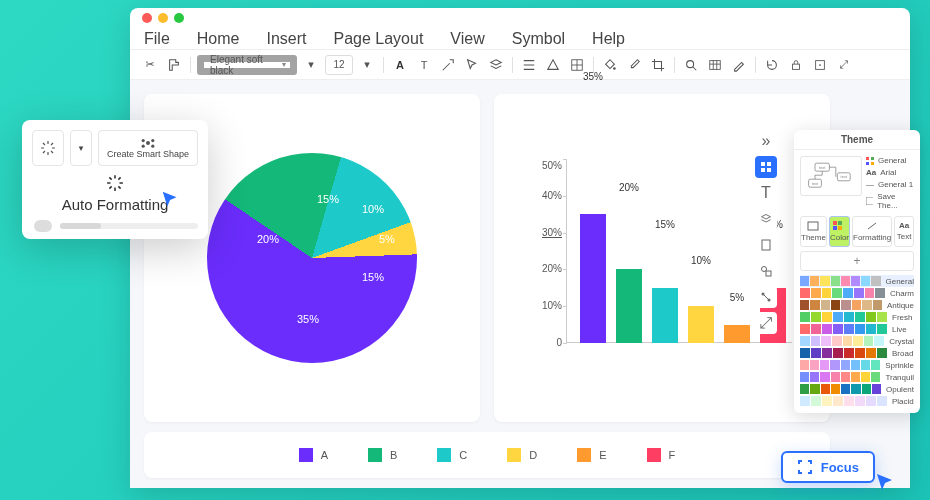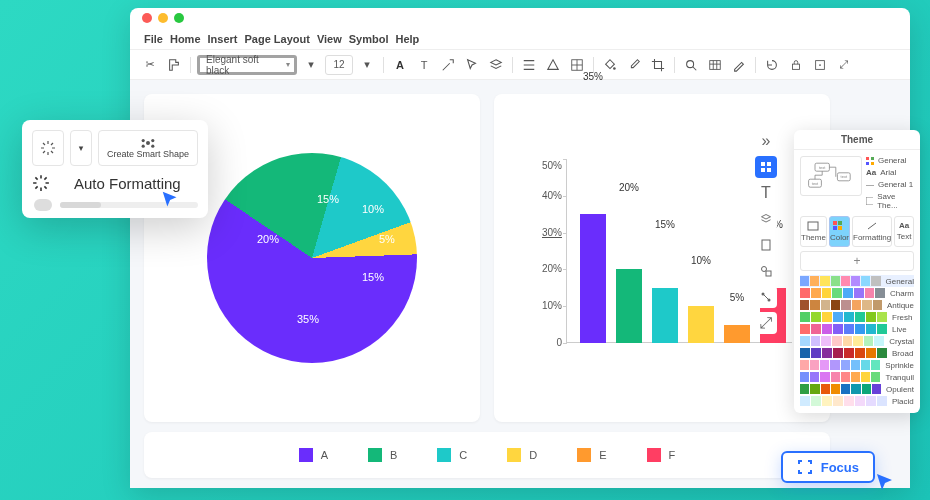--- a/index.html
+++ b/index.html
@@ -1,26 +1,26 @@
 <!DOCTYPE html>
 <html><head>
 <meta charset="utf-8">
 <style>
 * { box-sizing: border-box; margin: 0; padding: 0; font-family: -apple-system, BlinkMacSystemFont, "Segoe UI", Arial, sans-serif; }
 body { background: linear-gradient(135deg, #2dd9c3, #1cc4b8); width: 930px; height: 500px; overflow: hidden; position: relative; }
 .app-window { position: absolute; top: 8px; left: 130px; width: 780px; height: 480px; background: #fff; border-radius: 8px; box-shadow: 0 8px 30px rgba(0,0,0,0.15); display: flex; flex-direction: column; }
 .title-bar { height: 20px; display: flex; align-items: center; padding: 0 12px; gap: 6px; }
 .tl-dot { width: 10px; height: 10px; border-radius: 50%; }
 .tl-red { background: #fc5b57; } .tl-yel { background: #fdbc2e; } .tl-grn { background: #28c840; }
-.menu-bar { height: 22px; display: flex; align-items: center; gap: 7px; padding: 0 14px; font-size: 11px; color: #444; border-bottom: 1px solid #eee; font-weight: bold; }
+.menu-bar { height: 22px; display: flex; align-items: center; gap: 27px; padding: 0 14px; font-size: 16px; color: #444; border-bottom: 1px solid #eee; }
 .menu-item { cursor: pointer; }
 .toolbar { height: 30px; display: flex; align-items: center; padding: 0 10px; gap: 4px; font-size: 11px; color: #555; border-bottom: 1px solid #eee; }
 .tb-btn { width: 20px; height: 20px; display: flex; align-items: center; justify-content: center; cursor: pointer; border-radius: 2px; }
 .tb-sep { width: 1px; height: 16px; background: #e0e0e0; margin: 0 2px; }
-.font-select { border: 3px solid #a3a3a3; border-radius: 3px; padding: 2px 16px 2px 6px; font-size: 10px; height: 20px; display: flex; align-items: center; background: #fff; position: relative; width: 100px; }
+.font-select { border: 7px solid #a3a3a3; border-radius: 3px; padding: 2px 16px 2px 6px; font-size: 10px; height: 20px; display: flex; align-items: center; background: #fff; position: relative; width: 100px; }
 .font-select::after { content: "▾"; position: absolute; right: 4px; font-size: 8px; color: #888; }
 .size-box { border: 1px solid #ddd; border-radius: 3px; width: 28px; height: 20px; display: flex; align-items: center; justify-content: center; font-size: 10px; }
 .canvas-area { flex: 1; background: #f5f7fa; padding: 14px 80px 10px 14px; display: flex; flex-direction: column; gap: 10px; }
 .chart-row { display: flex; gap: 14px; flex: 1; }
 .chart-card { background: #fff; border-radius: 8px; flex: 1; position: relative; display: flex; align-items: center; justify-content: center; box-shadow: 0 1px 3px rgba(0,0,0,0.05); }
 .pie-wrap { position: relative; width: 210px; height: 210px; }
 .pie { width: 210px; height: 210px; border-radius: 50%; }
 .pie-label { position: absolute; color: #fff; font-size: 11px; font-weight: 500; }
 .bar-chart { width: 260px; height: 210px; position: relative; }
 .bar-axis { position: absolute; left: 34px; top: 6px; bottom: 20px; width: 1px; background: #ccc; }
@@ -28,34 +28,34 @@
 .bar-y-lbl { position: absolute; left: 0; font-size: 10px; color: #555; width: 30px; text-align: right; }
 .bar-grp { position: absolute; bottom: 20px; width: 26px; display: flex; flex-direction: column; align-items: center; }
 .bar-rect { width: 100%; }
 .bar-val { position: absolute; font-size: 10px; color: #333; width: 100%; text-align: center; }
 .legend-card { background: #fff; border-radius: 8px; height: 46px; display: flex; align-items: center; justify-content: center; gap: 40px; box-shadow: 0 1px 3px rgba(0,0,0,0.05); position: relative; }
 .legend-item { display: flex; align-items: center; gap: 8px; font-size: 11px; color: #555; }
 .legend-sw { width: 14px; height: 14px; }
 .popup-auto { position: absolute; top: 120px; left: 22px; width: 186px; background: #fff; border-radius: 8px; box-shadow: 0 10px 40px rgba(0,0,0,0.2); padding: 10px; z-index: 10; }
 .popup-top { display: flex; gap: 6px; margin-bottom: 8px; }
 .popup-cell { border: 1px solid #e5e5e5; border-radius: 4px; flex: 1; display: flex; flex-direction: column; align-items: center; justify-content: center; padding: 6px 2px; font-size: 9px; color: #444; text-align: center; cursor: pointer; }
-.popup-title { font-size: 15px; color: #333; margin-bottom: 10px; display: flex; align-items: center; gap: 24px; }
+.popup-title { font-size: 15px; color: #333; margin-bottom: 10px; display: flex; align-items: center; gap: 4px; flex-direction: column; }
 .slider { height: 6px; background: #eee; border-radius: 3px; position: relative; margin-left: 28px; }
 .slider-fill { width: 30%; height: 100%; background: #d8d8d8; border-radius: 3px; }
 .slider-knob { position: absolute; left: -26px; top: -3px; width: 18px; height: 12px; background: #ddd; border-radius: 6px; }
 .theme-panel { position: absolute; top: 130px; right: 10px; width: 126px; background: #fff; border-radius: 6px; box-shadow: 0 4px 20px rgba(0,0,0,0.15); z-index: 9; font-size: 9px; color: #555; }
 .theme-head { text-align: center; font-weight: 600; font-size: 10px; padding: 4px 0; border-bottom: 1px solid #eee; }
 .theme-body { padding: 6px; }
 .theme-preview { display: flex; gap: 4px; margin-bottom: 6px; }
 .theme-pv-box { flex: 1; border: 1px solid #e5e5e5; border-radius: 3px; height: 40px; display: flex; align-items: center; justify-content: center; }
 .theme-side-list { display: flex; flex-direction: column; gap: 3px; font-size: 8px; }
 .theme-side-item { display: flex; align-items: center; gap: 4px; }
 .theme-tabs { display: flex; gap: 2px; margin-bottom: 4px; }
 .theme-tab { flex: 1; border: 1px solid #e5e5e5; border-radius: 3px; padding: 4px 0; text-align: center; font-size: 8px; cursor: pointer; display: flex; flex-direction: column; align-items: center; gap: 2px; }
-.theme-tab.active { background: #7dd3fc; border-color: #a8c4f0; justify-content: flex-end; }
+.theme-tab.active { background: #bef264; border-color: #a8c4f0; justify-content: flex-end; }
 .theme-add { border: 1px solid #e5e5e5; border-radius: 3px; text-align: center; padding: 2px 0; cursor: pointer; margin-bottom: 4px; font-size: 12px; color: #888; }
 .theme-rows { max-height: 150px; overflow: hidden; }
 .theme-row { display: flex; align-items: center; gap: 1px; padding: 1px 0; cursor: pointer; }
 .theme-row.sel { background: #e8f0ff; }
 .theme-sw { width: 10px; height: 10px; }
 .theme-name { font-size: 8px; margin-left: 4px; flex: 1; }
 .side-rail { position: absolute; top: 130px; right: 149px; width: 26px; display: flex; flex-direction: column; gap: 4px; z-index: 8; }
 .rail-btn { width: 22px; height: 22px; border-radius: 4px; display: flex; align-items: center; justify-content: center; cursor: pointer; color: #666; background: #fff; }
 .rail-btn.active { background: #2970ff; color: #fff; }
 .focus-btn { position: absolute; right: 55px; bottom: 17px; background: #fff; border: 2px solid #2970ff; border-radius: 6px; padding: 6px 14px; display: flex; align-items: center; gap: 8px; color: #2970ff; font-weight: 700; font-size: 13px; cursor: pointer; z-index: 11; box-shadow: 0 4px 16px rgba(41,112,255,0.25); }

